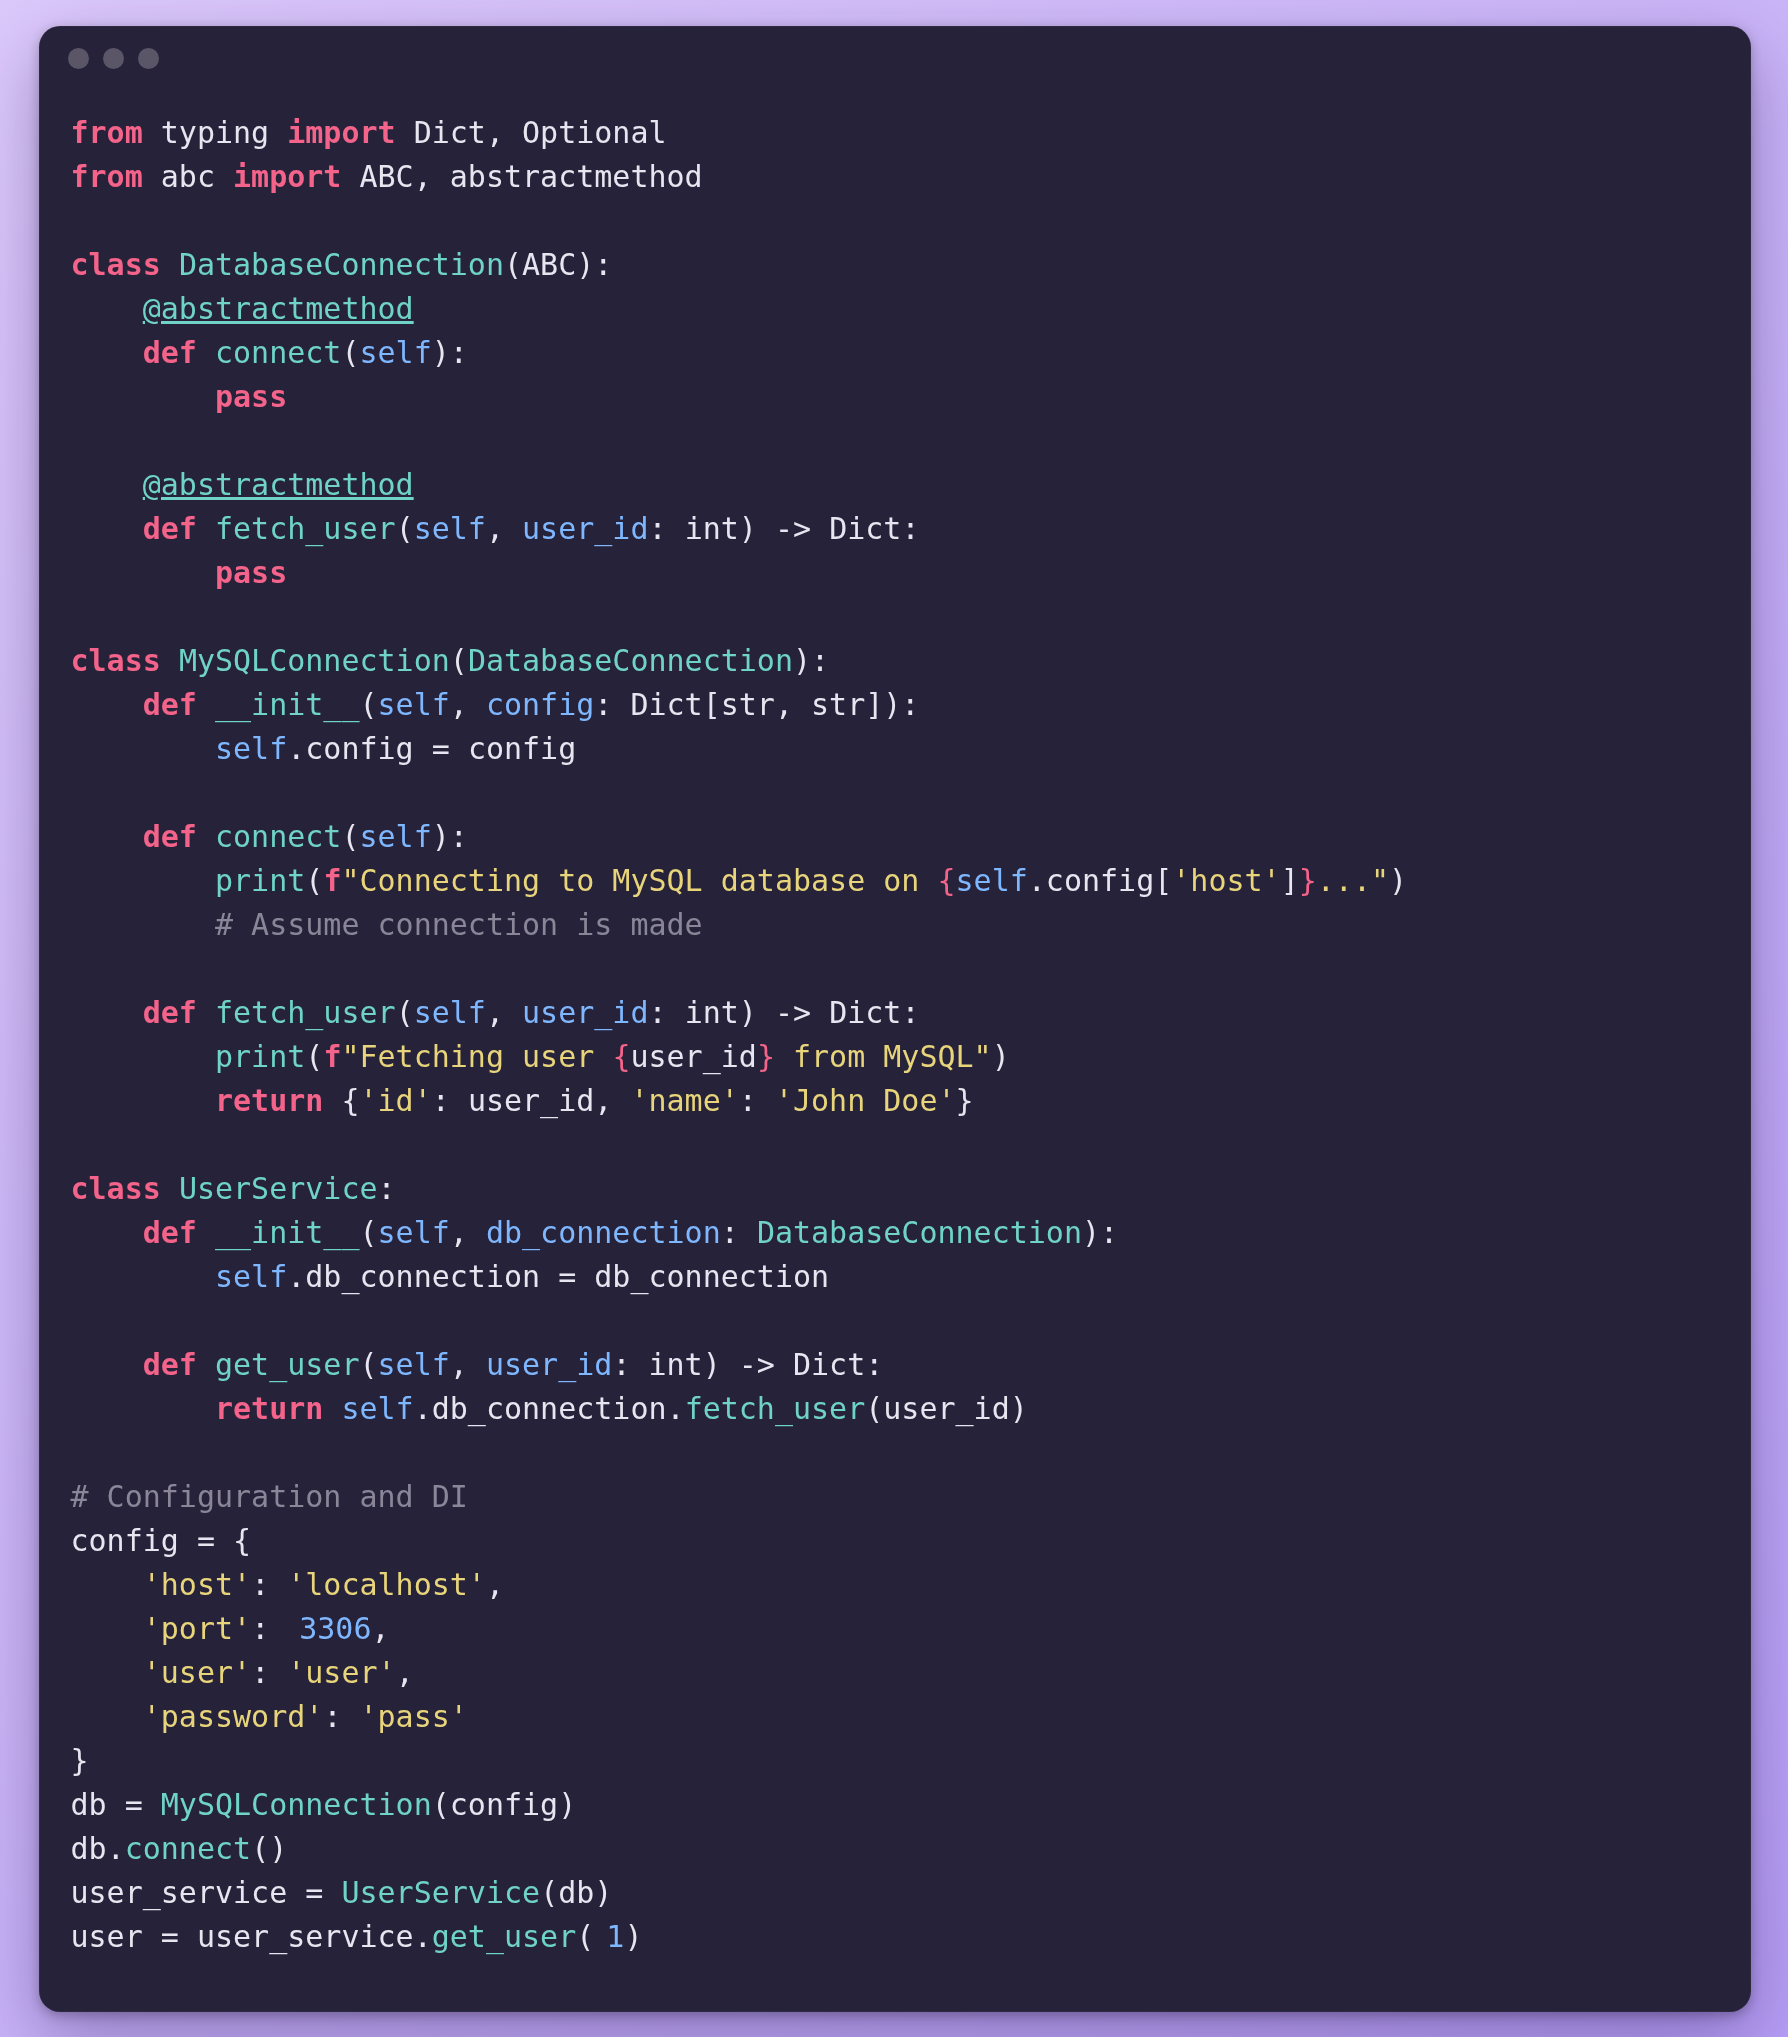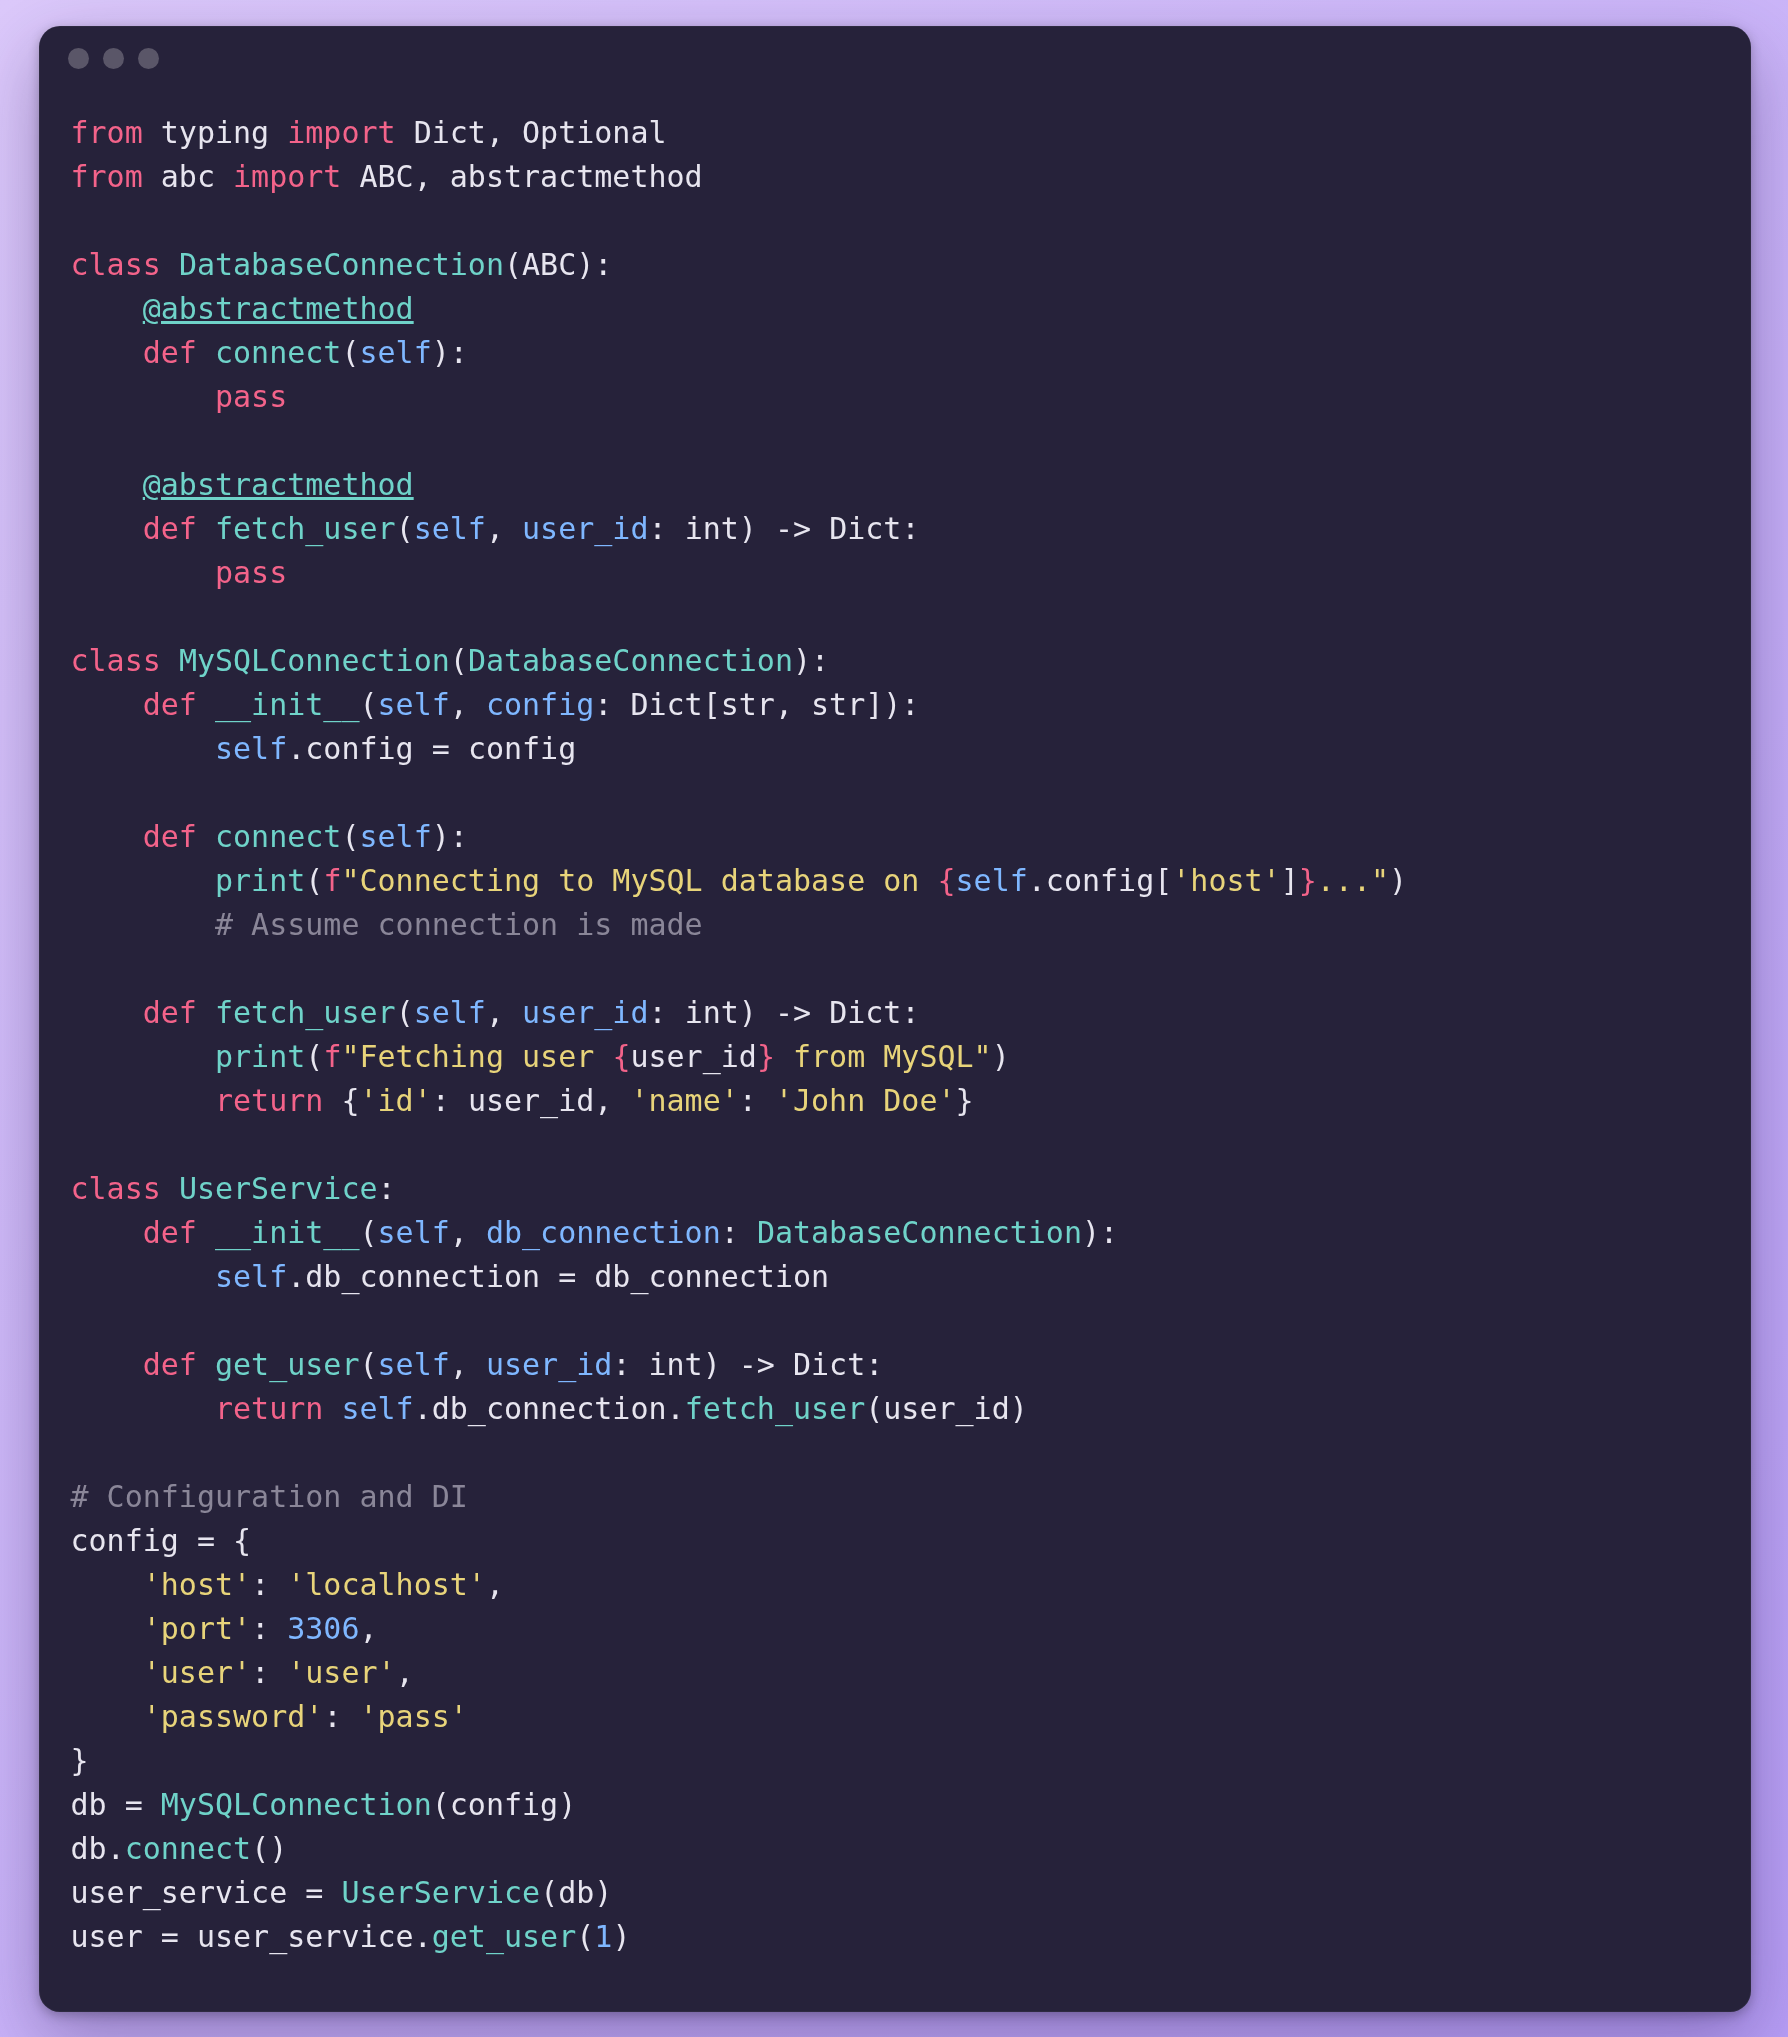--- a/index.html
+++ b/index.html
@@ -60,27 +60,27 @@
     padding: 21px 31px 52px 31px;
   }
   pre.code {
     margin: 0;
     font-size: 30px;
     line-height: 44px;
     white-space: pre;
     color: var(--text-default);
     font-family: ui-monospace, "SF Mono", Menlo, Consolas, monospace;
   }
-  .kw   { color: var(--kw); }
+  .kw   { color: var(--kw); font-weight: bold; }
   .fn   { color: var(--fn); }
   .cls  { color: var(--cls); margin-top: 20px; }
   .param{ color: var(--param); }
   .type { color: var(--type); }
   .str  { color: var(--str); }
-  .num  { color: var(--num); }
+  .num  { color: var(--num); margin-left: 12px; }
   .dec  { color: var(--dec); text-decoration: underline; }
   .cmt  { color: var(--comment); }
   .pun  { color: var(--punct); }
   .self { color: var(--self); text-align: right; }
   .fbr  { color: var(--fstr-brace); }
   .attr { color: var(--text-default); }
 </style>
 </head>
 <body>
 

